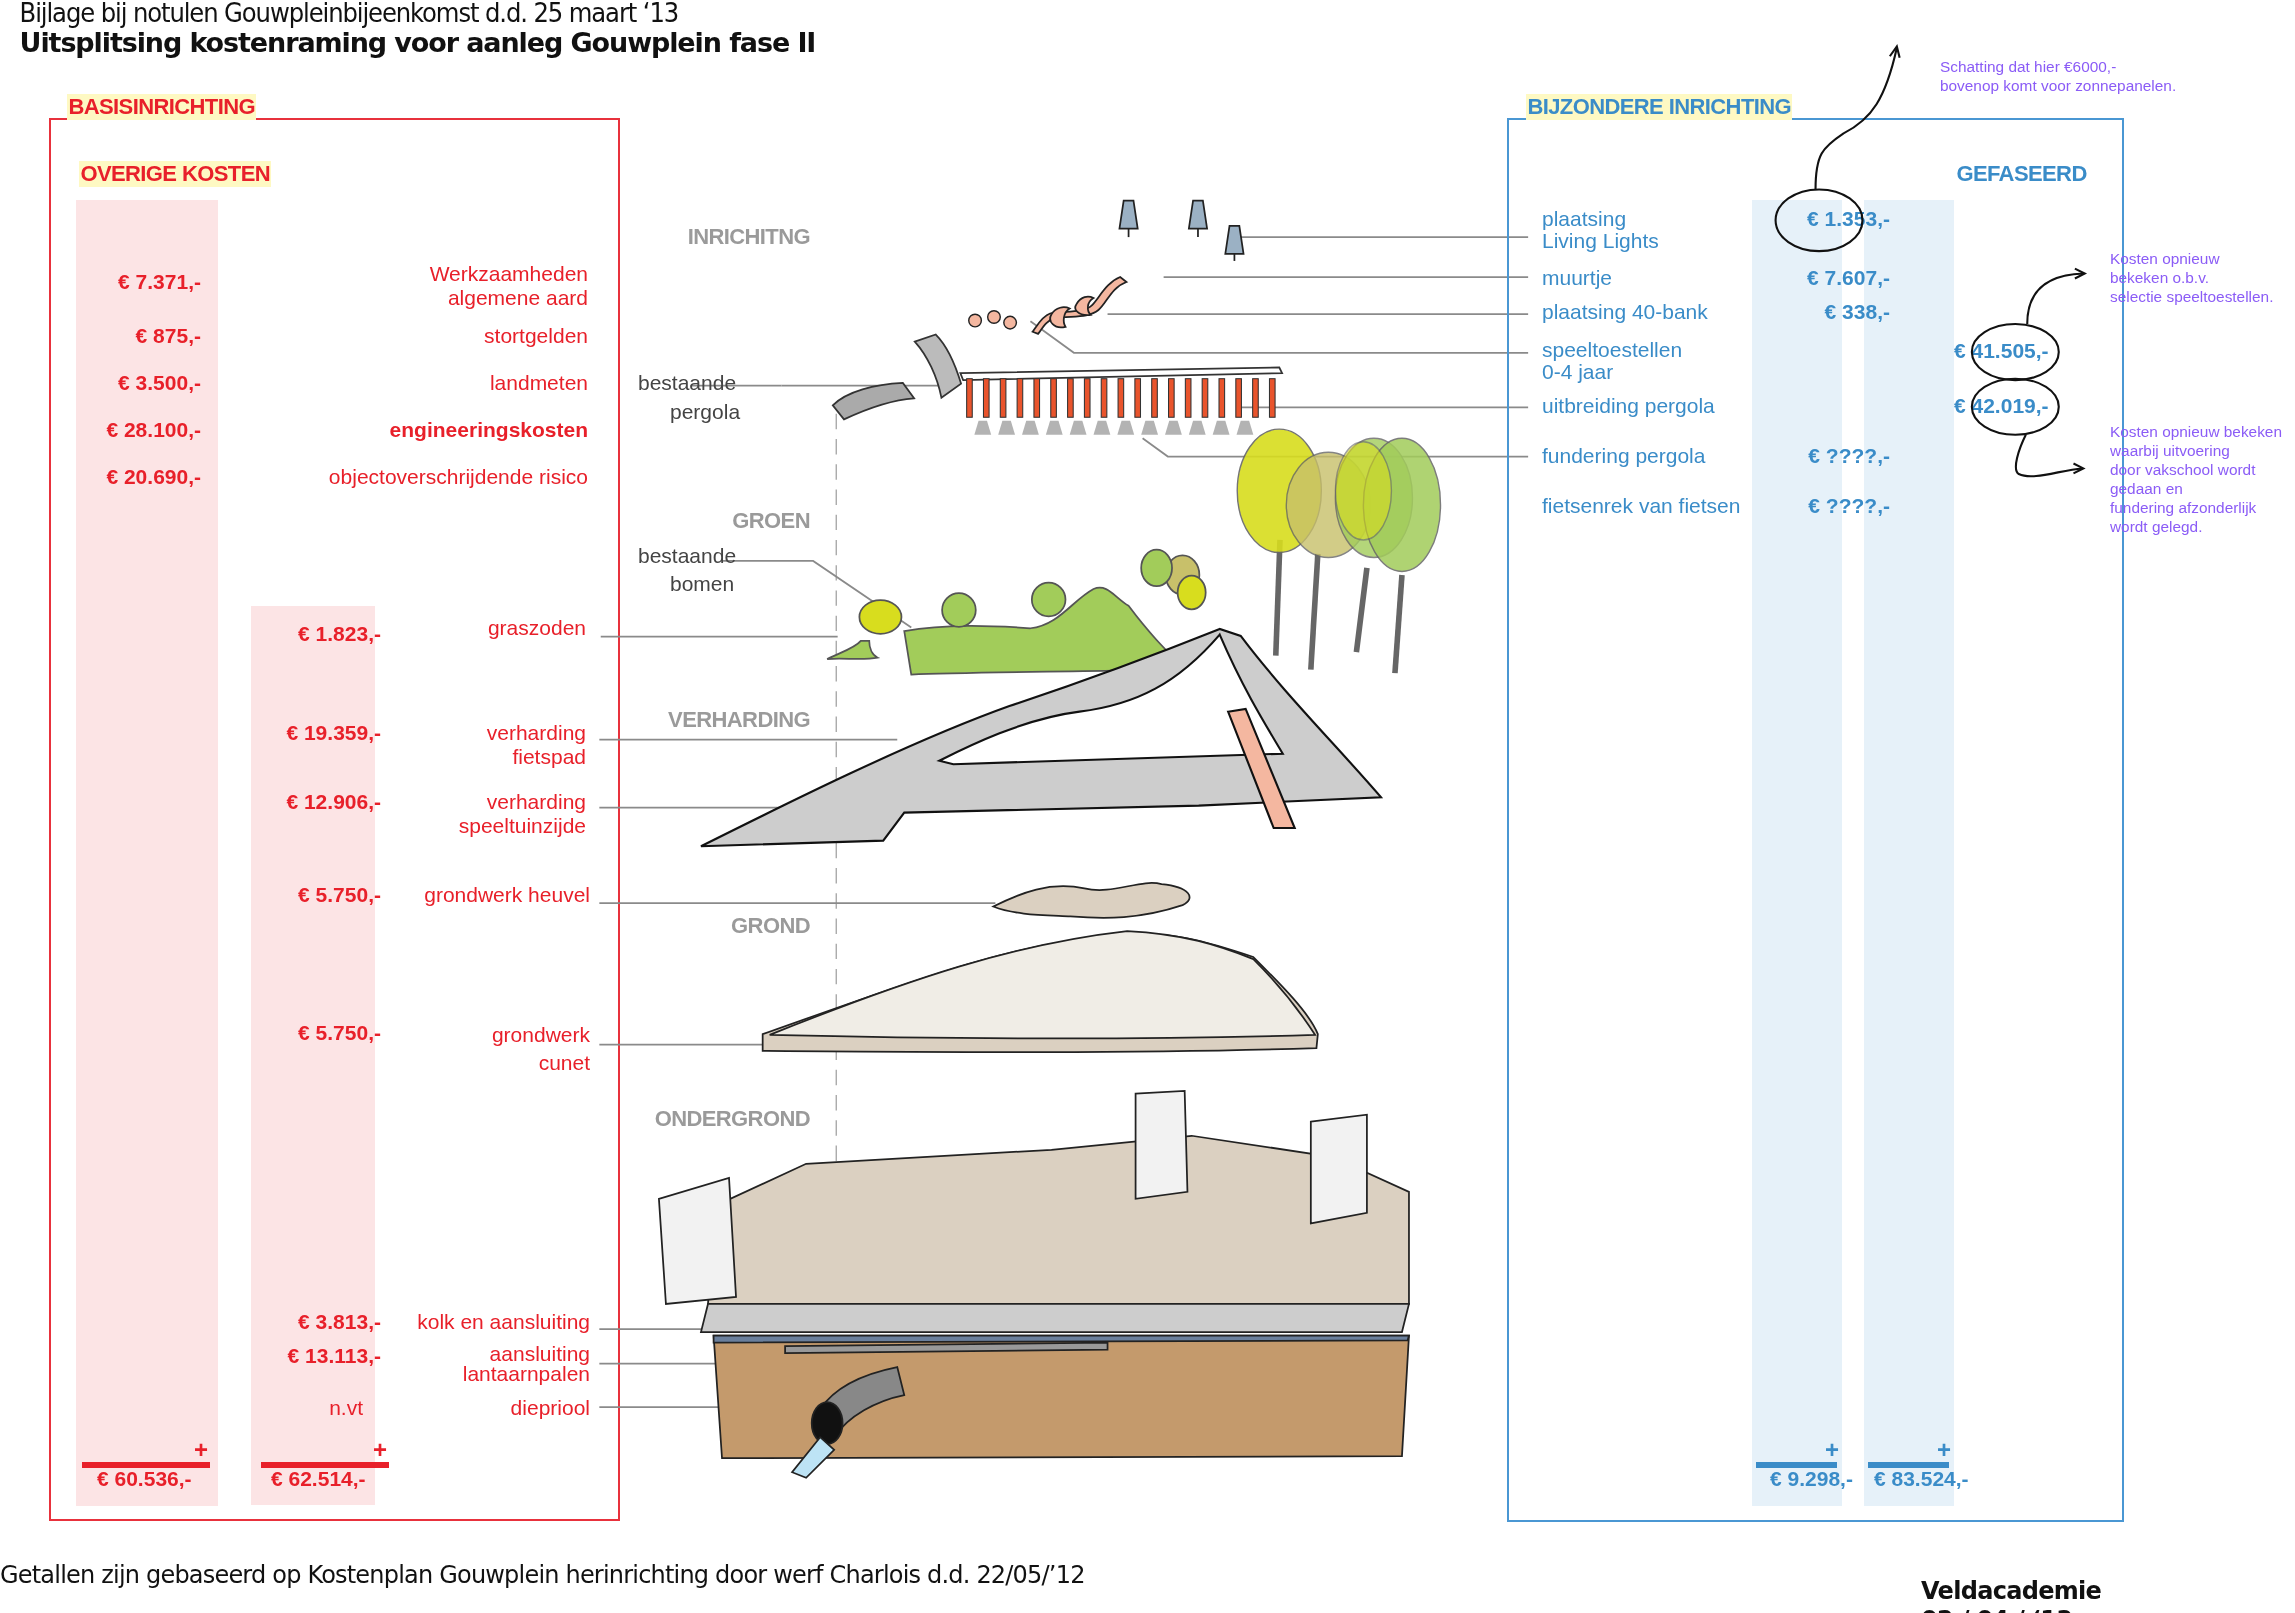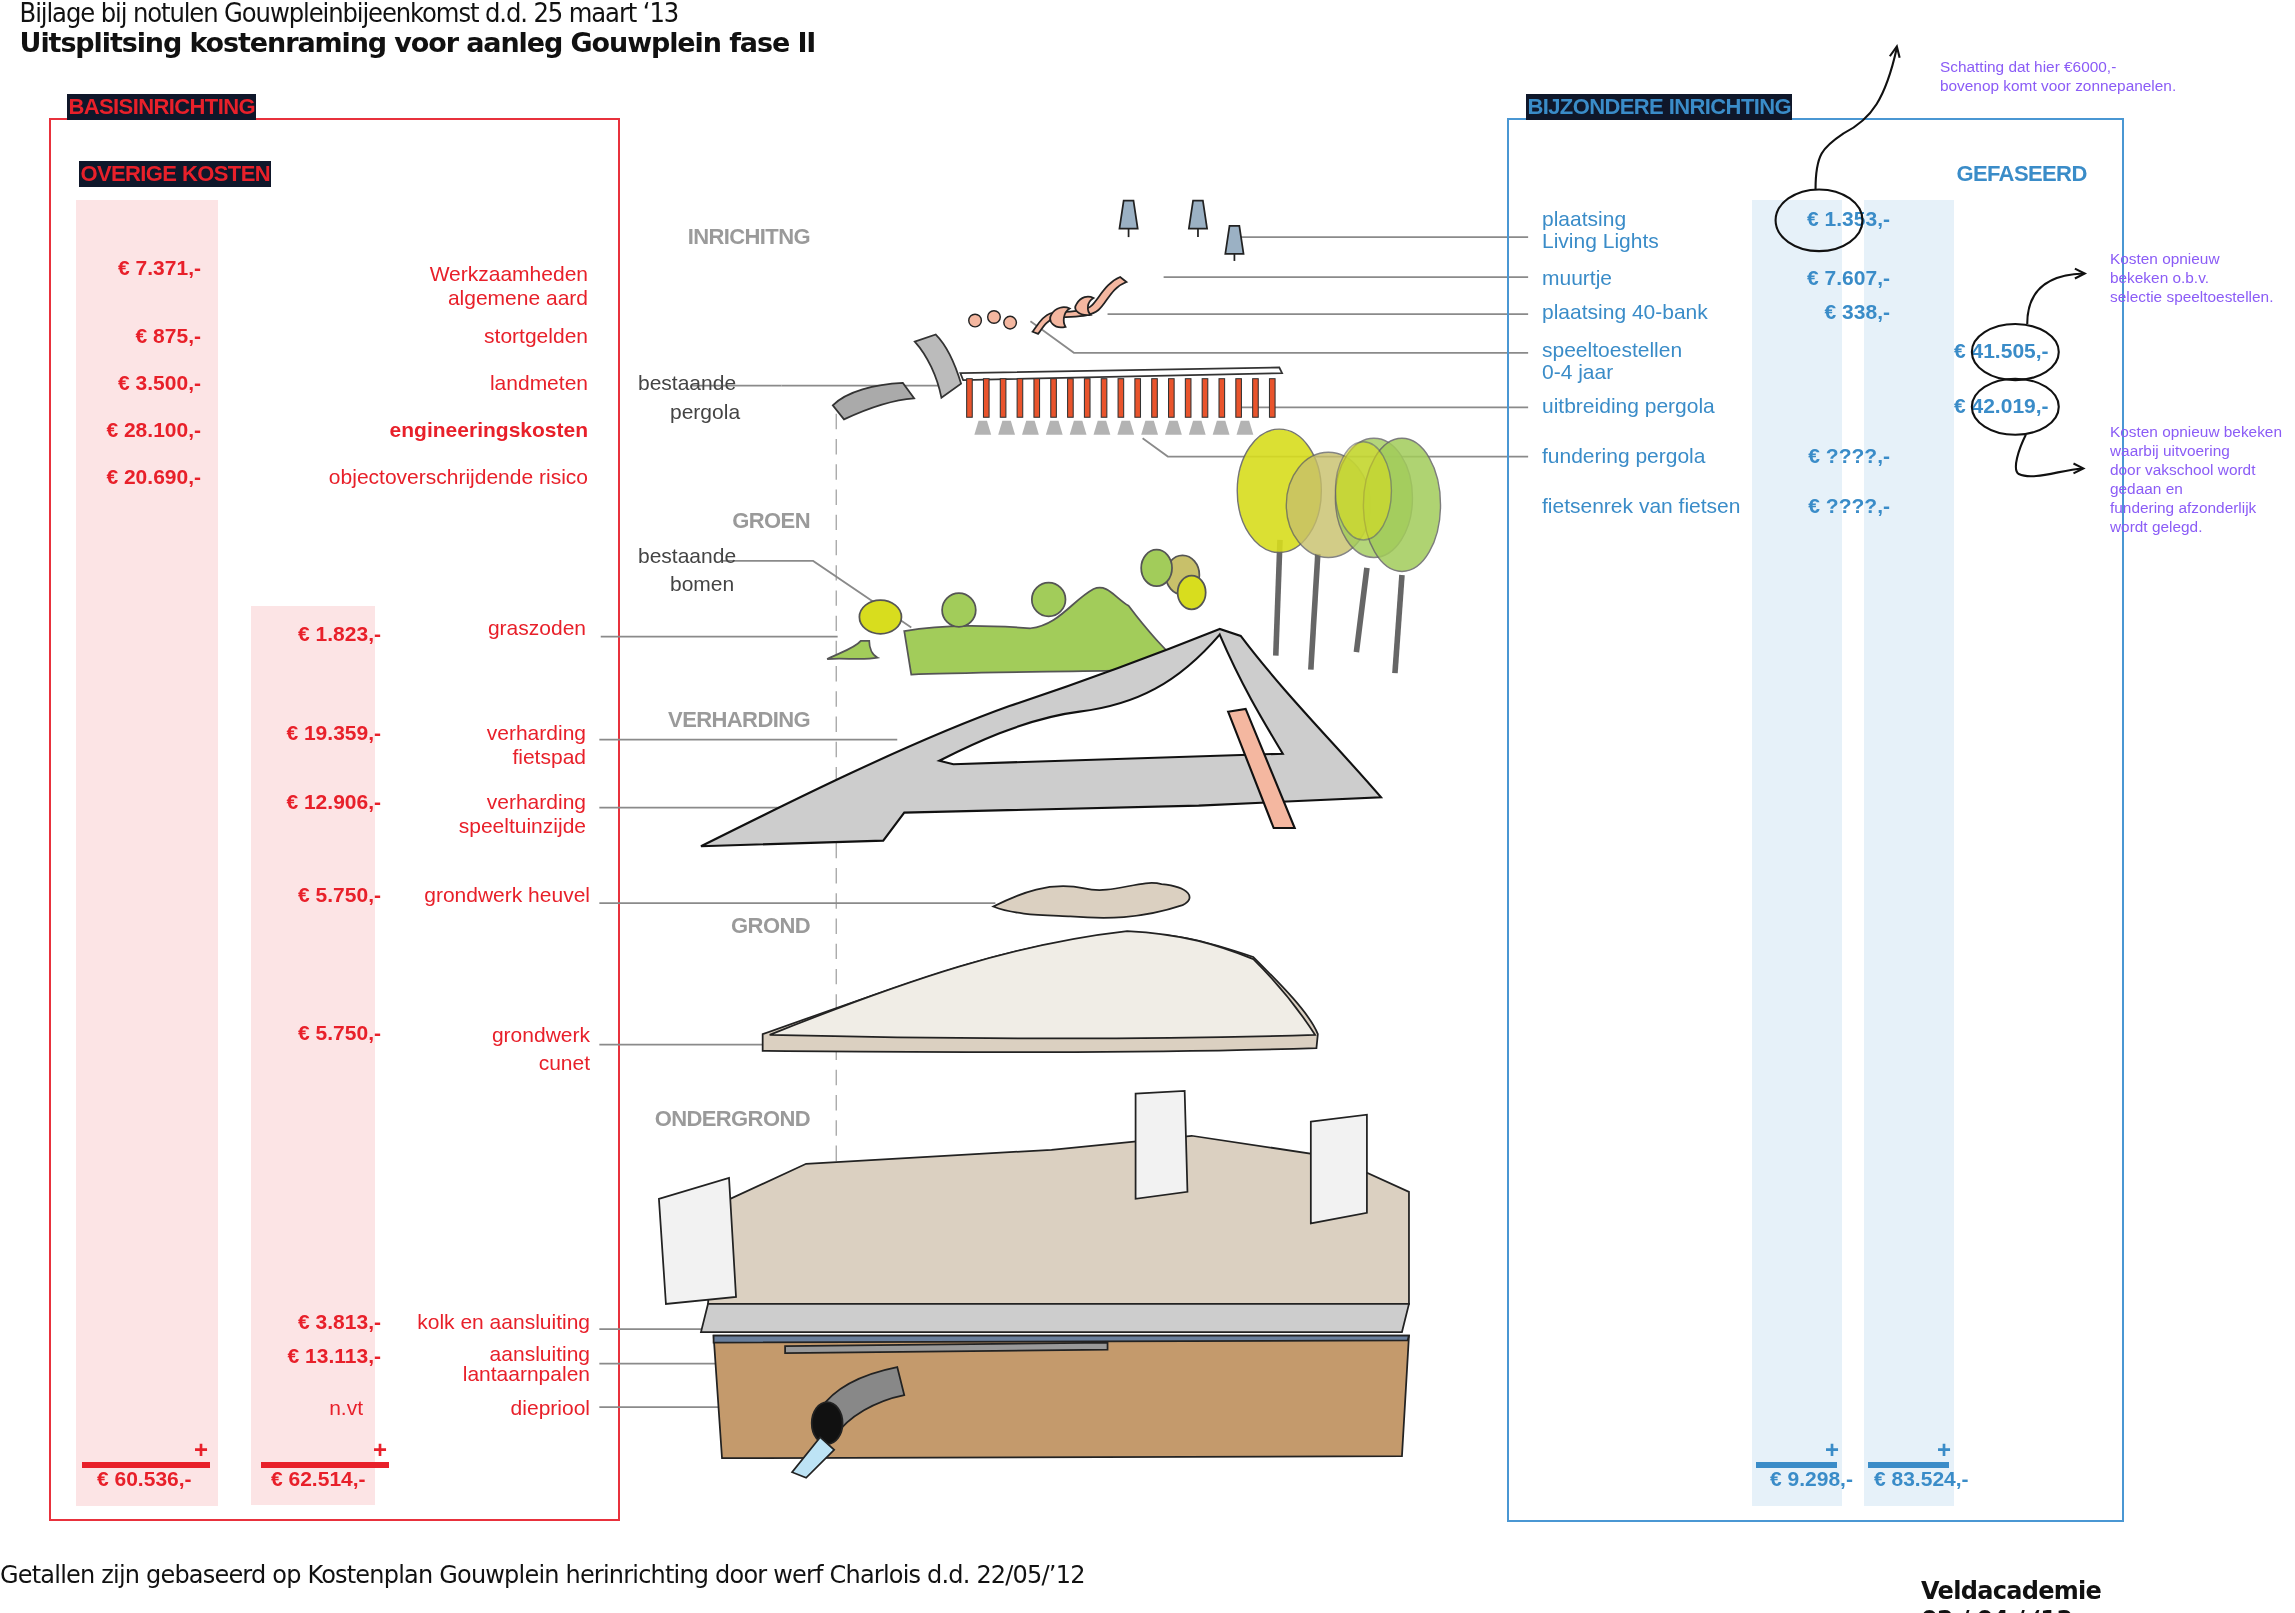--- a/index.html
+++ b/index.html
@@ -8,21 +8,21 @@
   .abs { position:absolute; }
   .t-head1 { left:19.6px; top:-2.8px; font-size:27px; color:#111; font-family:"DejaVu Sans", sans-serif; font-stretch:condensed; letter-spacing:-1.1px; white-space:nowrap; }
   .t-head2 { left:19.6px; top:27px; font-size:27px; color:#111; font-weight:bold; font-family:"DejaVu Sans", sans-serif; letter-spacing:-1.1px; white-space:nowrap; }
 
   .red { color:#e8202a; }
   .blue { color:#3a8cc8; }
 
   .box-red { left:49px; top:118px; width:571px; height:1403px; border:2.1px solid #e8313c; box-sizing:border-box; }
   .box-blue { left:1507px; top:118px; width:617px; height:1404px; border:2.1px solid #4a97d3; box-sizing:border-box; }
 
-  .section-title { font-weight:bold; font-size:22px; letter-spacing:-0.6px; white-space:nowrap; background:#0f172a; padding:0 1.4px; }
+  .section-title { font-weight:bold; font-size:22px; letter-spacing:-0.6px; white-space:nowrap; background:#fef9c3; padding:0 1.4px; }
   .col-pink { background:#fce4e5; }
   .col-blue { background:#e6f1f9; }
 
   .val { font-weight:bold; font-size:21px; white-space:nowrap; text-align:right; }
   .lab { font-size:21px; white-space:nowrap; line-height:24px; }
   .lab-r { text-align:right; }
   .layer { font-weight:bold; font-size:22px; letter-spacing:-0.6px; color:#9a9a9a; text-align:right; white-space:nowrap; }
   .note { font-size:15.4px; line-height:19px; color:#8b5cf6; white-space:nowrap; }
   .plus { font-weight:bold; font-size:24px; }
   .sumline-red { height:5.6px; background:#e8202a; }
@@ -37,21 +37,21 @@
 <div class="abs t-head1">Bijlage bij notulen Gouwpleinbijeenkomst d.d. 25 maart ‘13</div>
 <div class="abs t-head2">Uitsplitsing kostenraming voor aanleg Gouwplein fase II</div>
 
 <div class="abs box-red"></div>
 <div class="abs section-title red" style="left:67px; top:94px;">BASISINRICHTING</div>
 <div class="abs section-title red" style="left:79px; top:161px;">OVERIGE KOSTEN</div>
 
 <div class="abs col-pink" style="left:76px; top:200px; width:142px; height:1306px;"></div>
 <div class="abs col-pink" style="left:251px; top:606px; width:124px; height:899px;"></div>
 
-<div class="abs val red" style="right:2094px; top:256px;margin-left:16px;">€ 7.371,-</div>
+<div class="abs val red" style="right:2094px; top:270px;margin-left:16px;">€ 7.371,-</div>
 <div class="abs lab lab-r red" style="right:1707px; top:262px;">
   <div>Werkzaamheden</div>
   <div>algemene aard</div>
 </div>
 <div class="abs val red" style="right:2094px; top:324px;">€ 875,-</div>
 <div class="abs lab lab-r red" style="right:1707px; top:324px;">stortgelden</div>
 <div class="abs val red" style="right:2094px; top:371px;">€ 3.500,-</div>
 <div class="abs lab lab-r red" style="right:1707px; top:371px;">landmeten</div>
 <div class="abs val red" style="right:2094px; top:418px;">€ 28.100,-</div>
 <div class="abs lab lab-r red" style="right:1707px; top:418px;font-weight:bold;">engineeringskosten</div>

